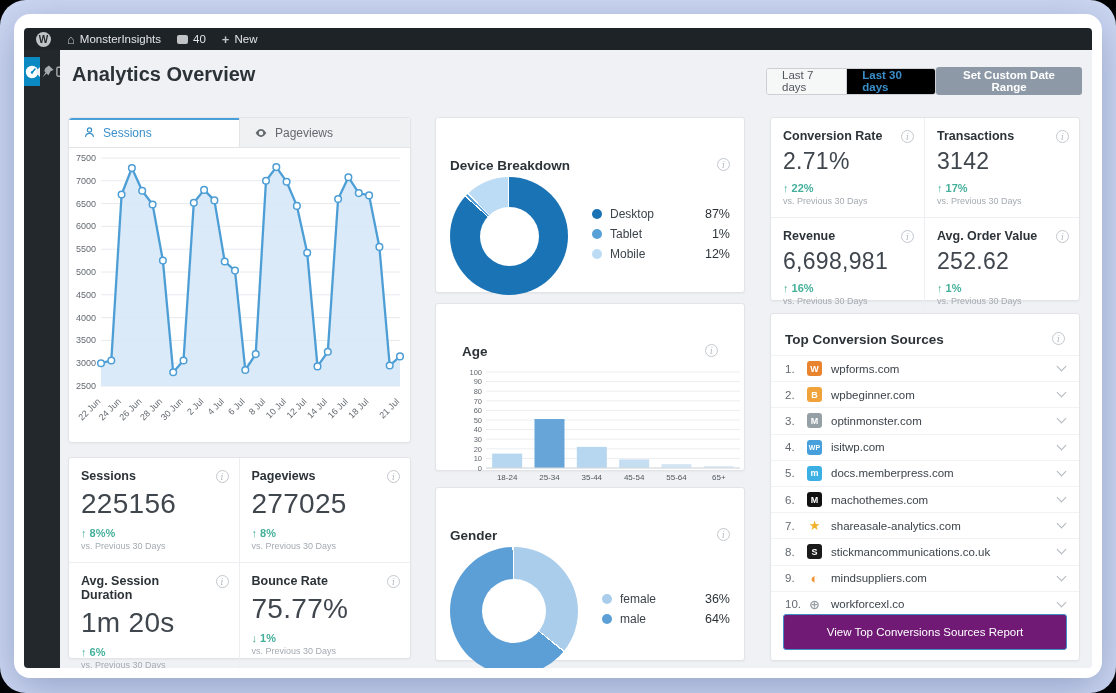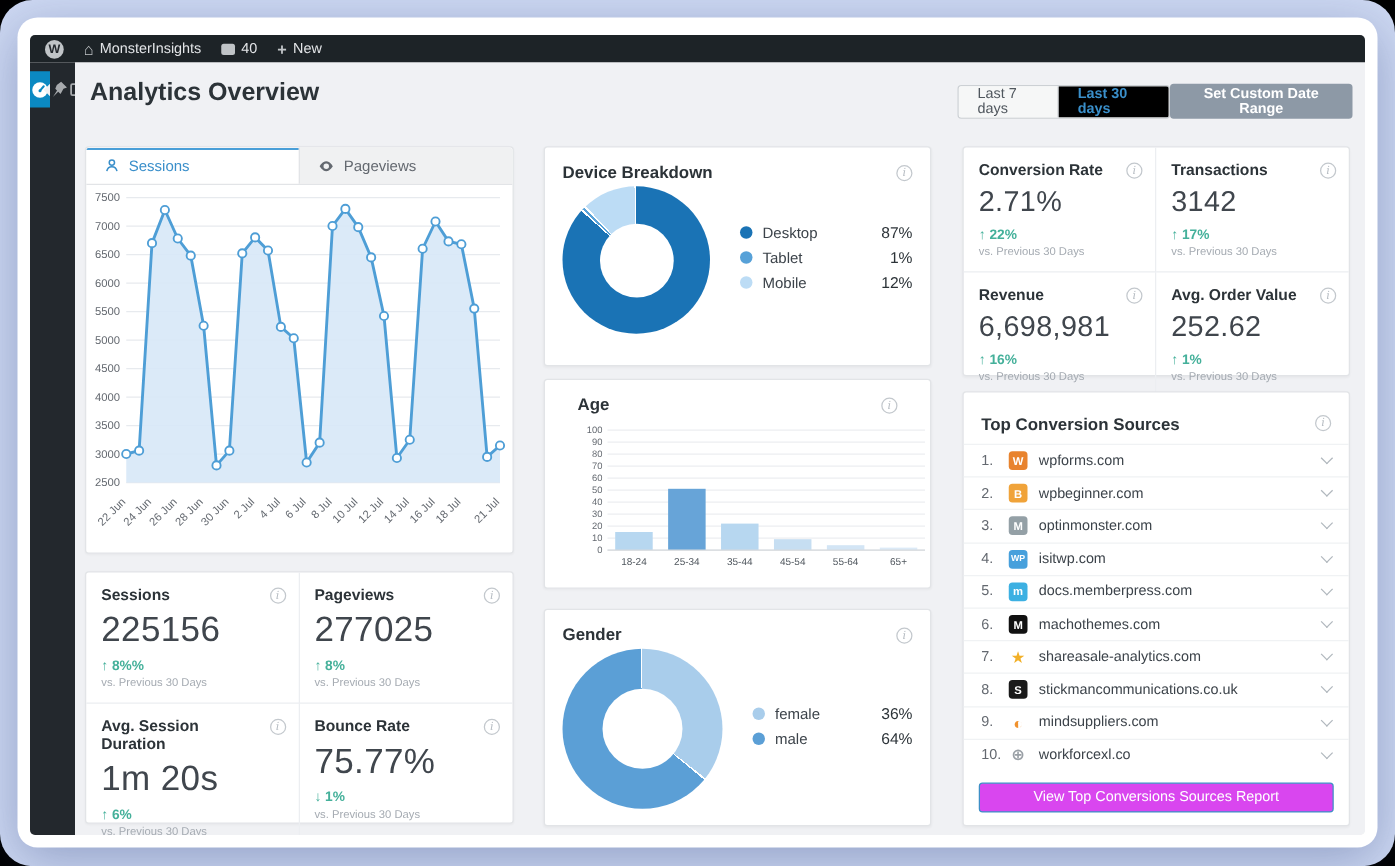--- a/index.html
+++ b/index.html
@@ -49,21 +49,21 @@
   .seg-btn.active { background:#000000; color:#3a8fca; font-weight:bold; }
   .custom-btn { margin-left:auto; height:28px; padding:0 15px; background:#8d99a6; color:#fff;
                 font-size:11.5px; font-weight:bold; border:none; border-radius:3px; cursor:pointer; }
 
   .card { position:absolute; background:#fff; border:1px solid #e2e4e7; border-radius:3px;
           box-shadow:0 1px 2px rgba(0,0,0,.04); }
   .card-title { font-size:13.5px; font-weight:bold; color:#2c3338; }
   .info { width:13px; height:13px; border:1px solid #c3c8cd; border-radius:50%; color:#b7bdc3;
           font-size:9px; display:flex; align-items:center; justify-content:center;
           font-style:italic; font-family:"DejaVu Serif",serif; flex:none; }
-  .title-row { display:flex; align-items:flex-end; justify-content:space-between; }
+  .title-row { display:flex; align-items:flex-start; justify-content:space-between;margin-top:28px; }
 
   
   #chart-card { left:8px; top:67px; width:343px; height:326px; }
   .tabs { display:flex; height:30px; background:#f0f1f2; border-bottom:1px solid #e2e4e7;
           border-radius:3px 3px 0 0; overflow:hidden; }
   .tab { flex:1; display:flex; align-items:center; gap:7px; padding-left:14px; font-size:12px;
          color:#646970; border-left:1px solid #e2e4e7; cursor:pointer; }
   .tab:first-child { border-left:none; }
   .tab.active { background:#fff; color:#3a8fca; box-shadow:inset 0 2px 0 #4a9fd8; }
 
@@ -99,22 +99,22 @@
   #sources-card { left:710px; top:263px; width:310px; height:348px; }
   .sources-head { padding:18px 14px 8px; display:flex; justify-content:space-between; align-items:flex-start; }
   .source-row { display:flex; align-items:center; height:26.2px; padding:0 14px;
                 border-top:1px solid #f0f2f4; font-size:11.5px; color:#3c434a; cursor:pointer; }
   .src-rank { width:22px; color:#646970; flex:none; }
   .favicon { width:15px; height:15px; border-radius:3px; margin-right:9px; flex:none;
              display:flex; align-items:center; justify-content:center; font-weight:bold; }
   .src-domain { flex:1; }
   .chev { width:7px; height:7px; border-right:1.6px solid #b0b7bd; border-bottom:1.6px solid #b0b7bd;
           transform:rotate(45deg); margin-top:-4px; flex:none; }
-  .report-btn { position:absolute; left:12px; right:12px; bottom:10px; height:24px;
-                background:#d946ef; border:1px solid #3d8fc6; border-radius:3px; color:#fff;
+  .report-btn { position:absolute; left:12px; right:12px; bottom:10px; height:36px;
+                background:#701a75; border:1px solid #3d8fc6; border-radius:3px; color:#fff;
                 font-size:11.5px; display:flex; align-items:center; justify-content:center; cursor:pointer; }
 
   svg text { font-family:"Liberation Sans","DejaVu Sans",sans-serif; }
 </style>
 </head>
 <body>
 
 <div class="frame">
   <div class="window">
     <div class="wp">

